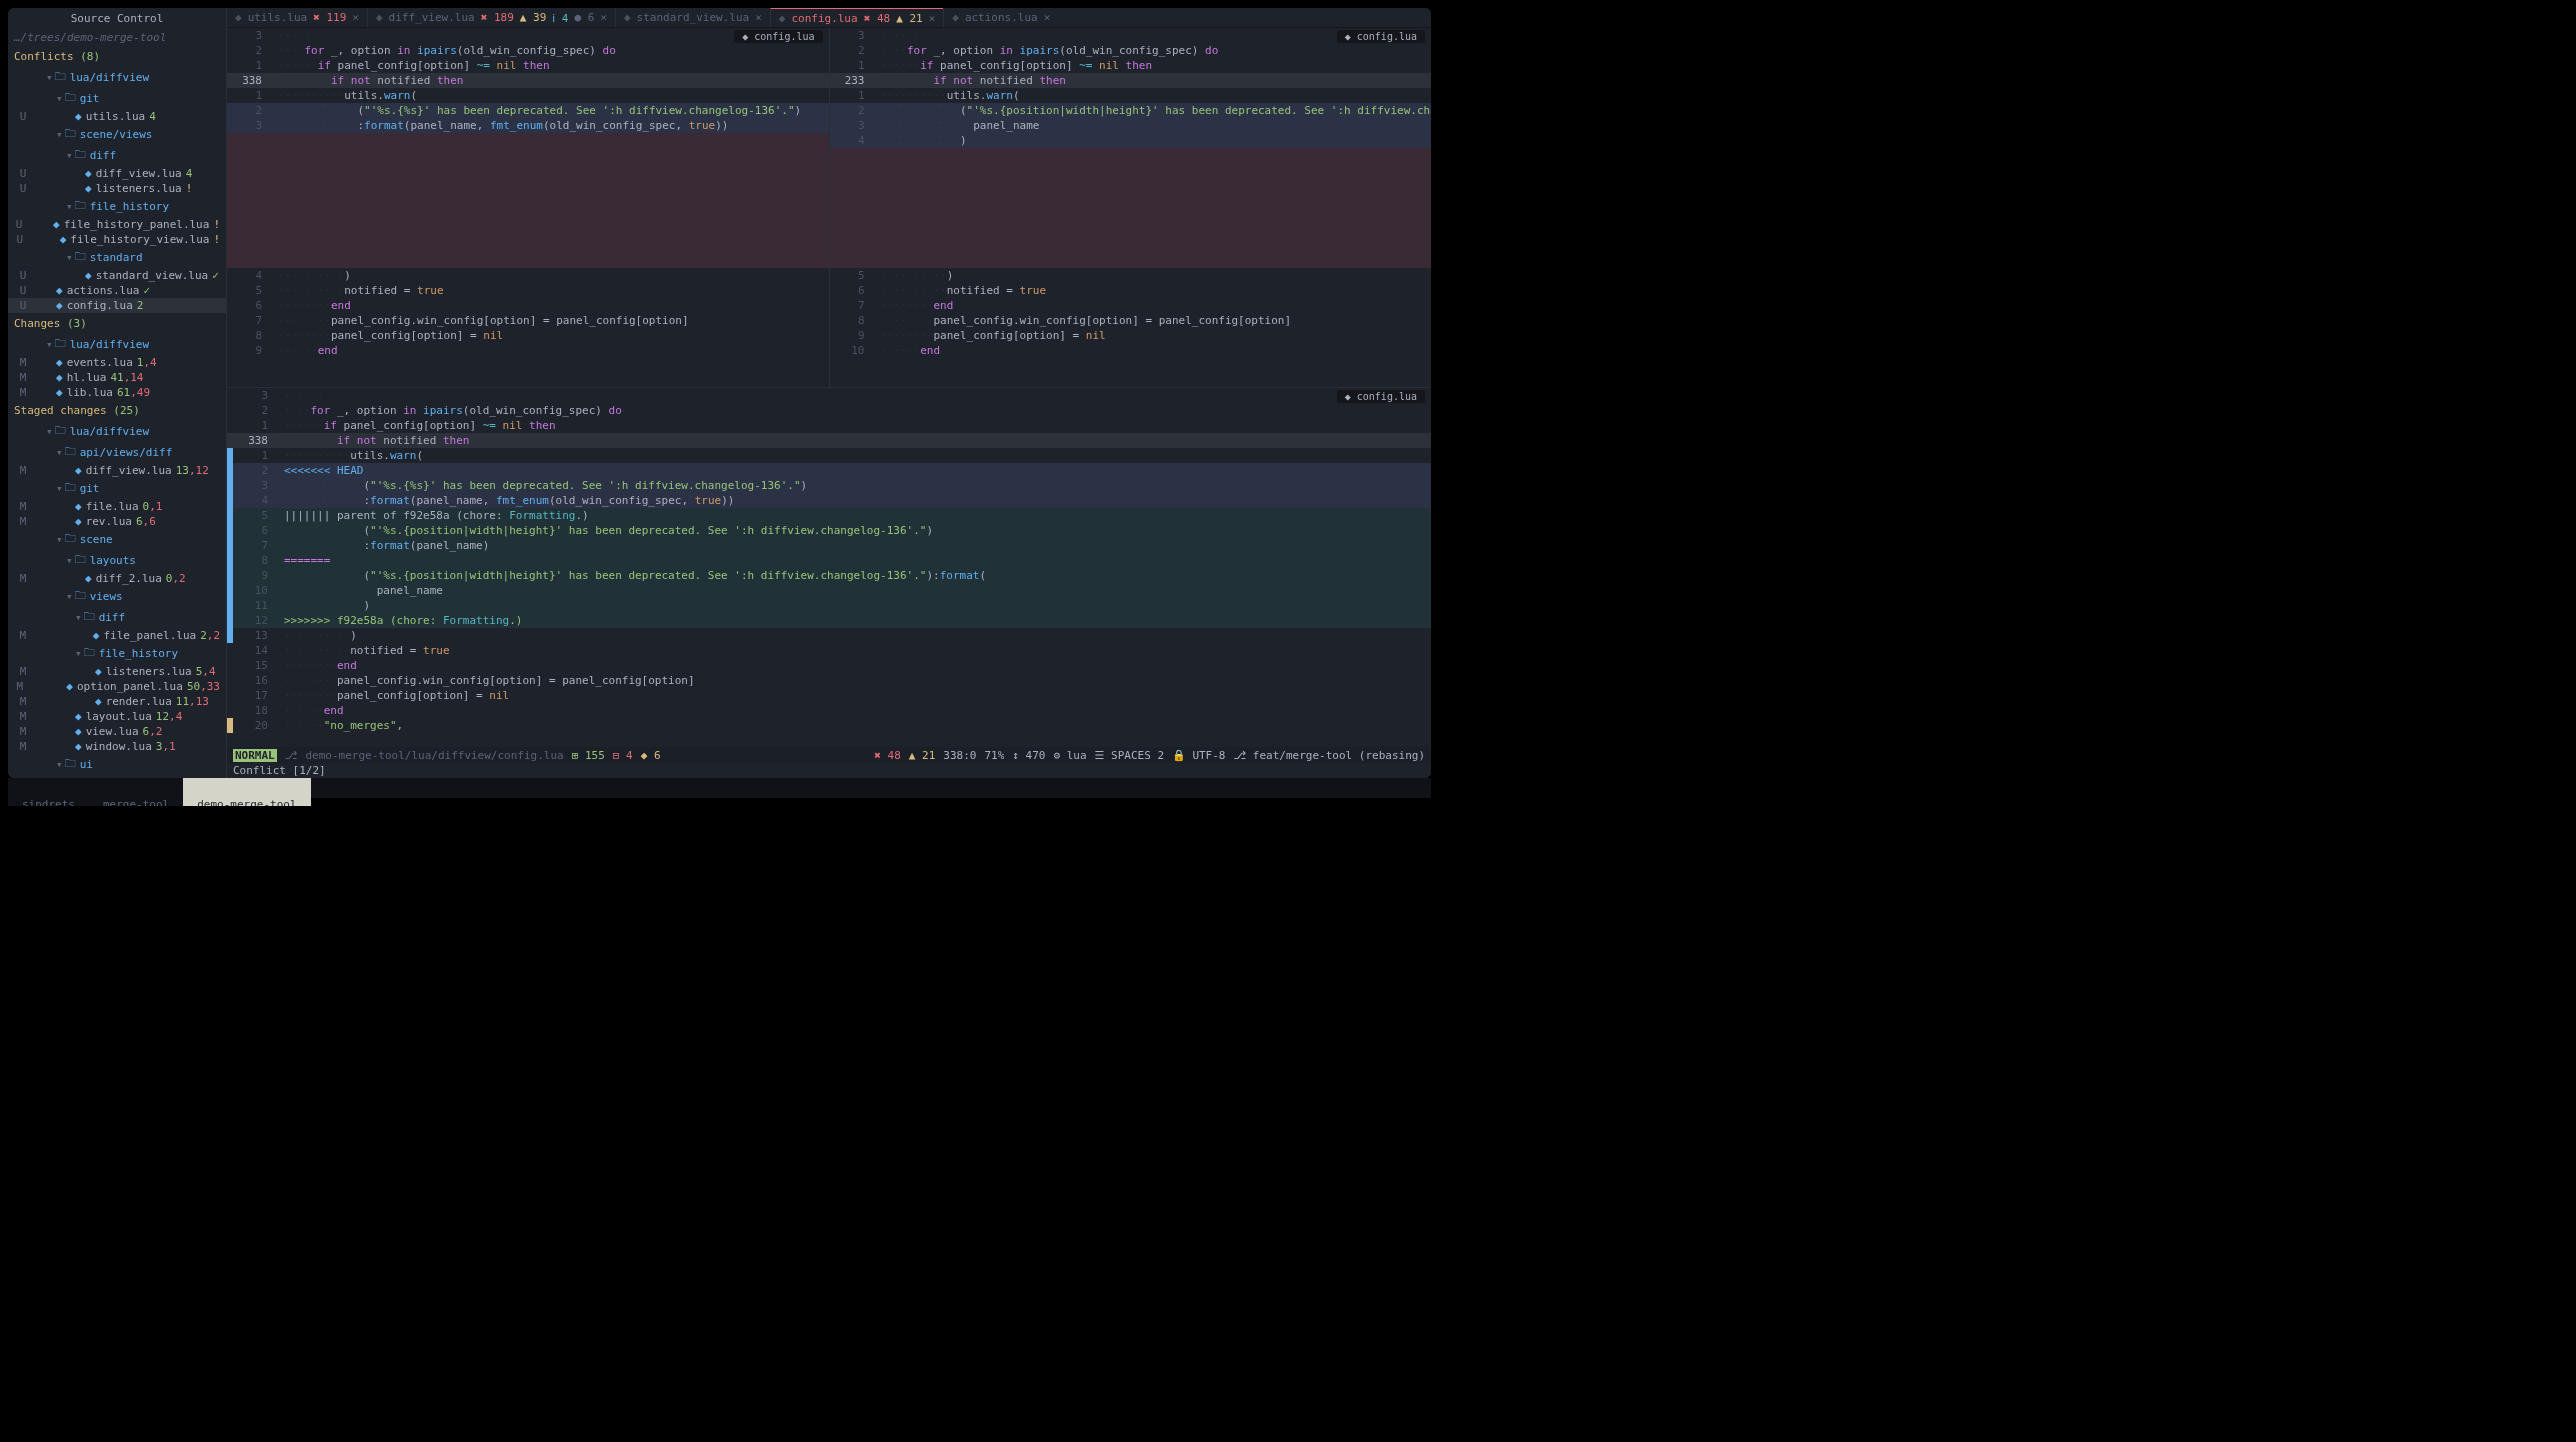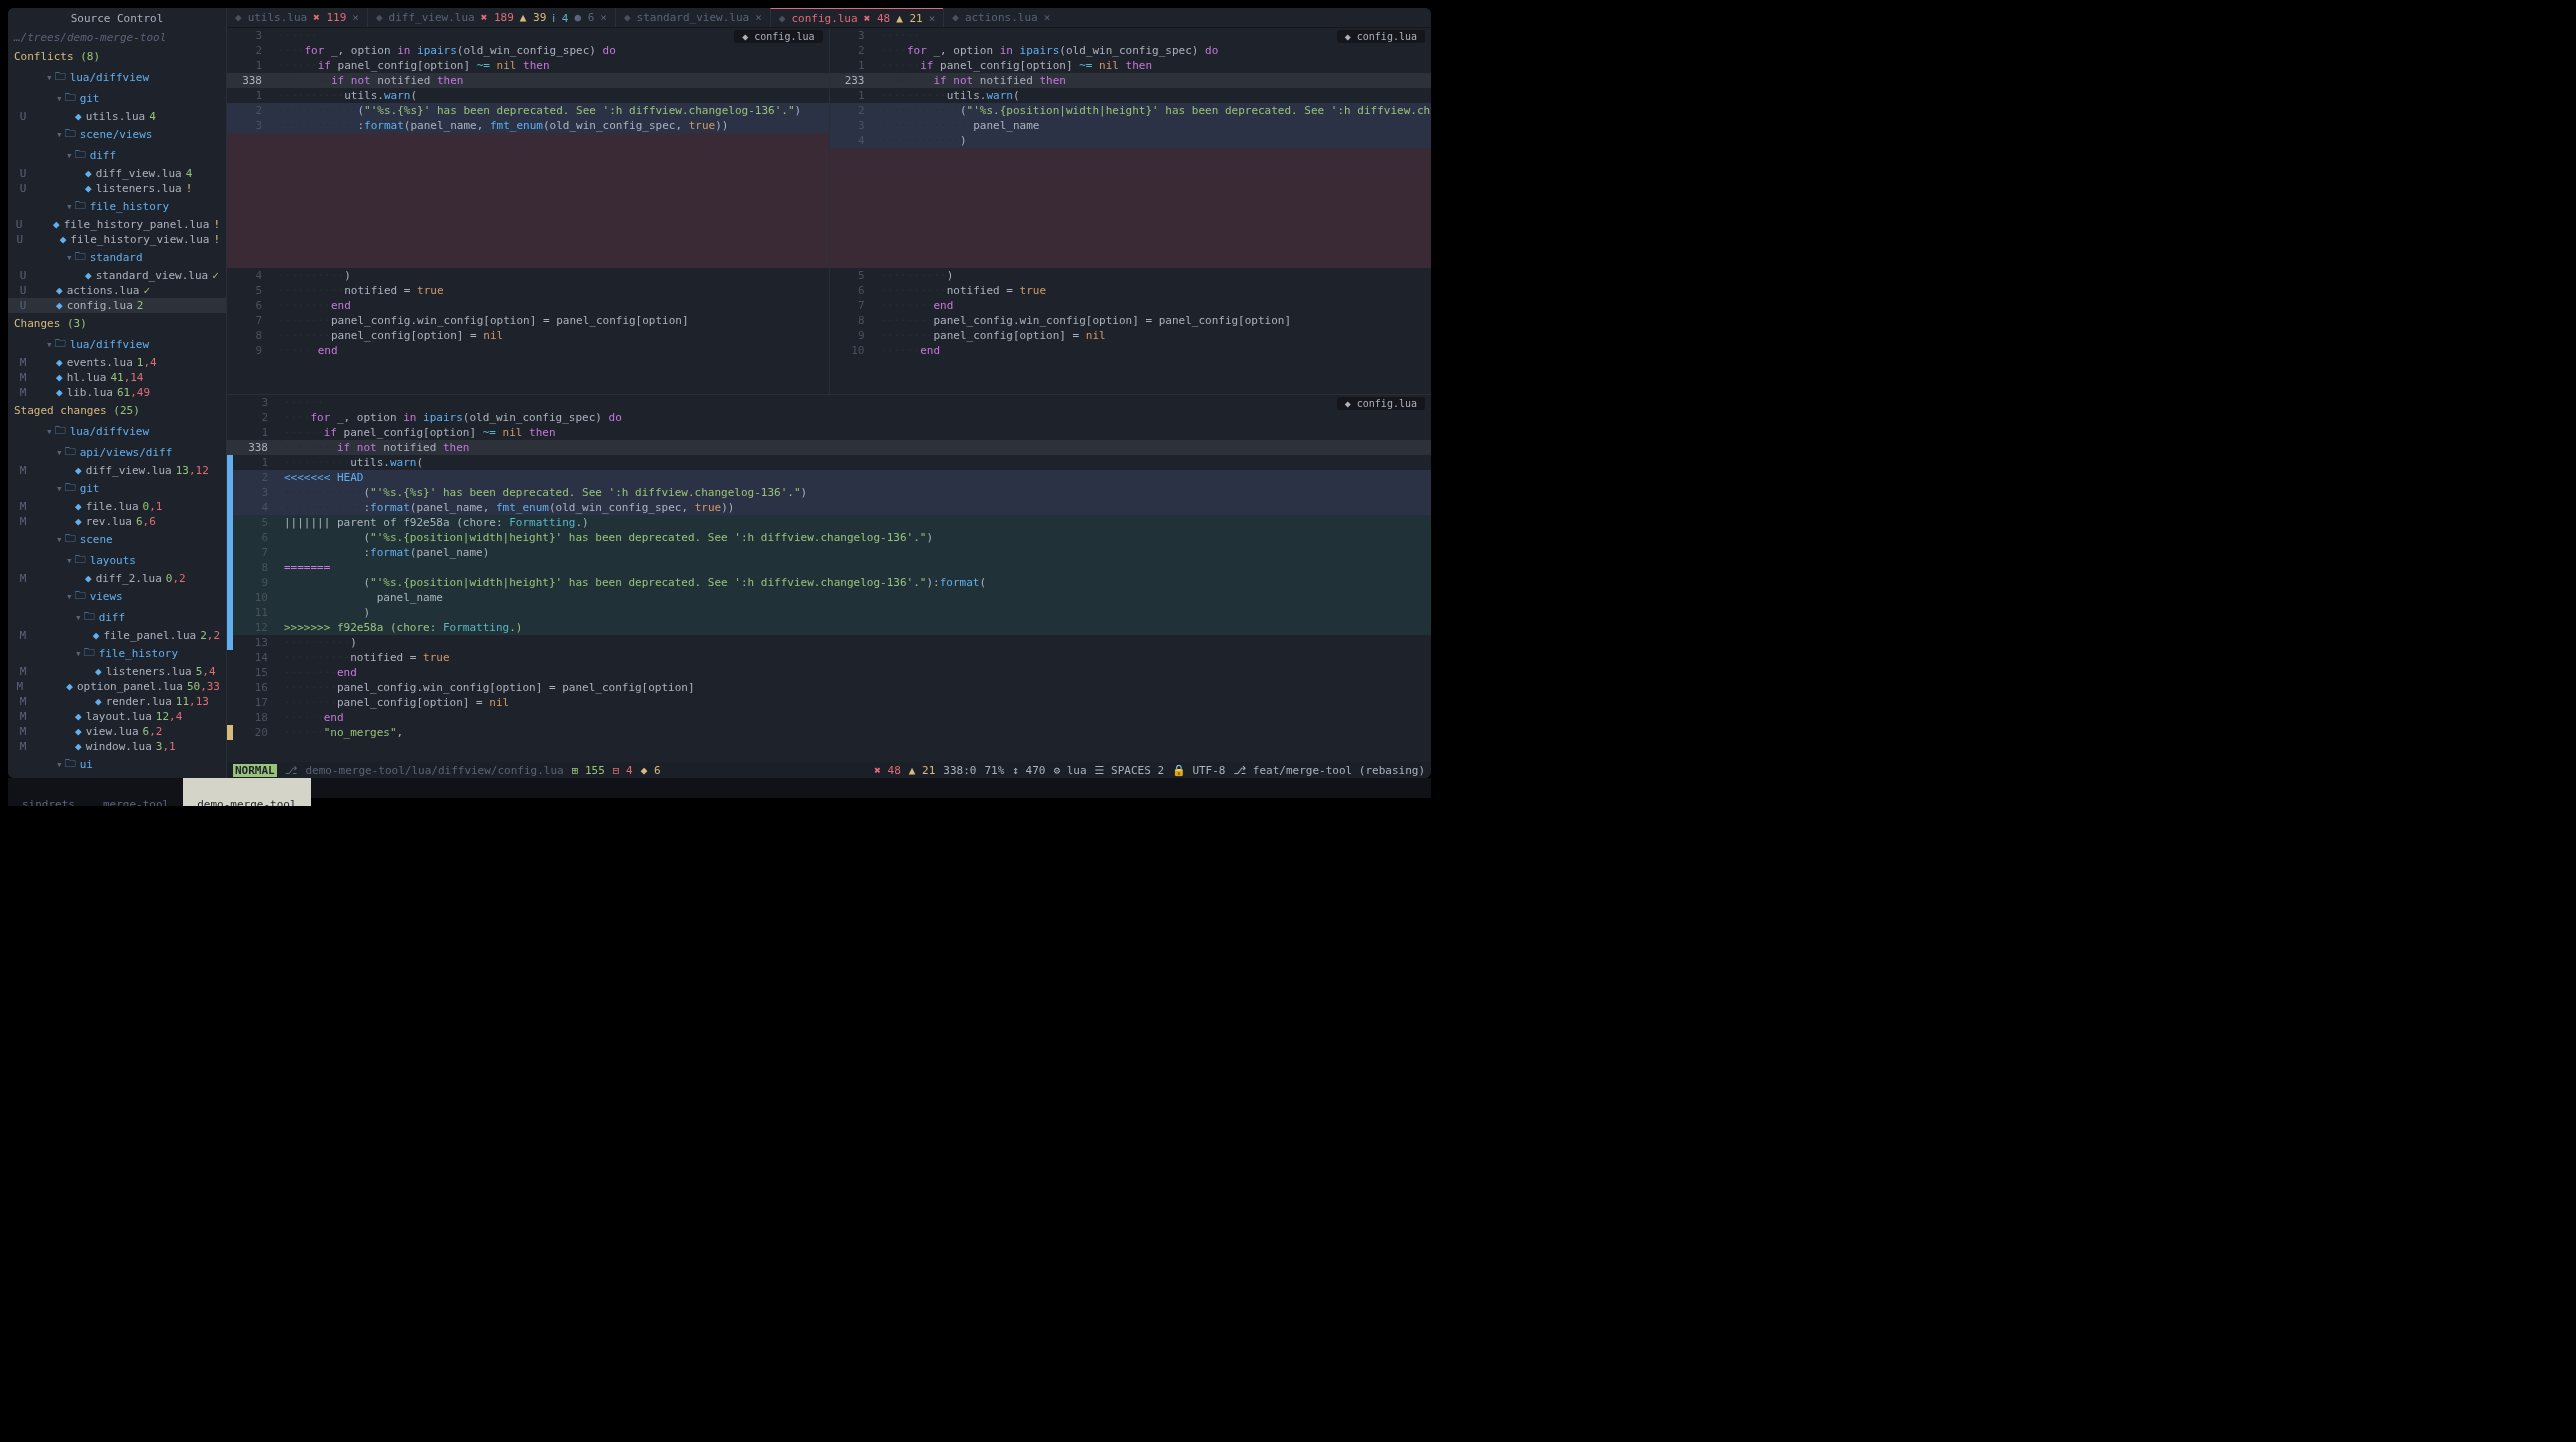--- a/index.html
+++ b/index.html
@@ -973,20 +973,21 @@
         <span class="sl-err">✖ <span>48</span></span>
         <span class="sl-warn">▲ <span>21</span></span>
         <span>338:0</span>
         <span>71%</span>
         <span>↕ <span>470</span></span>
         <span>⚙ <span>lua</span></span>
         <span>☰ <span>SPACES 2</span></span>
         <span>🔒 <span>UTF-8</span></span>
         <span>⎇ <span>feat/merge-tool (rebasing)</span></span>
       </div>
+      <div class="conflict-line">Conflict [1/2]</div>
     </div>
   </div>
 
   <div class="bufline">
     <div class="buf-tab">sindrets</div>
     <div class="buf-tab">merge-tool</div>
     <div class="buf-tab active">demo-merge-tool</div>
   </div>
 </div>
 

